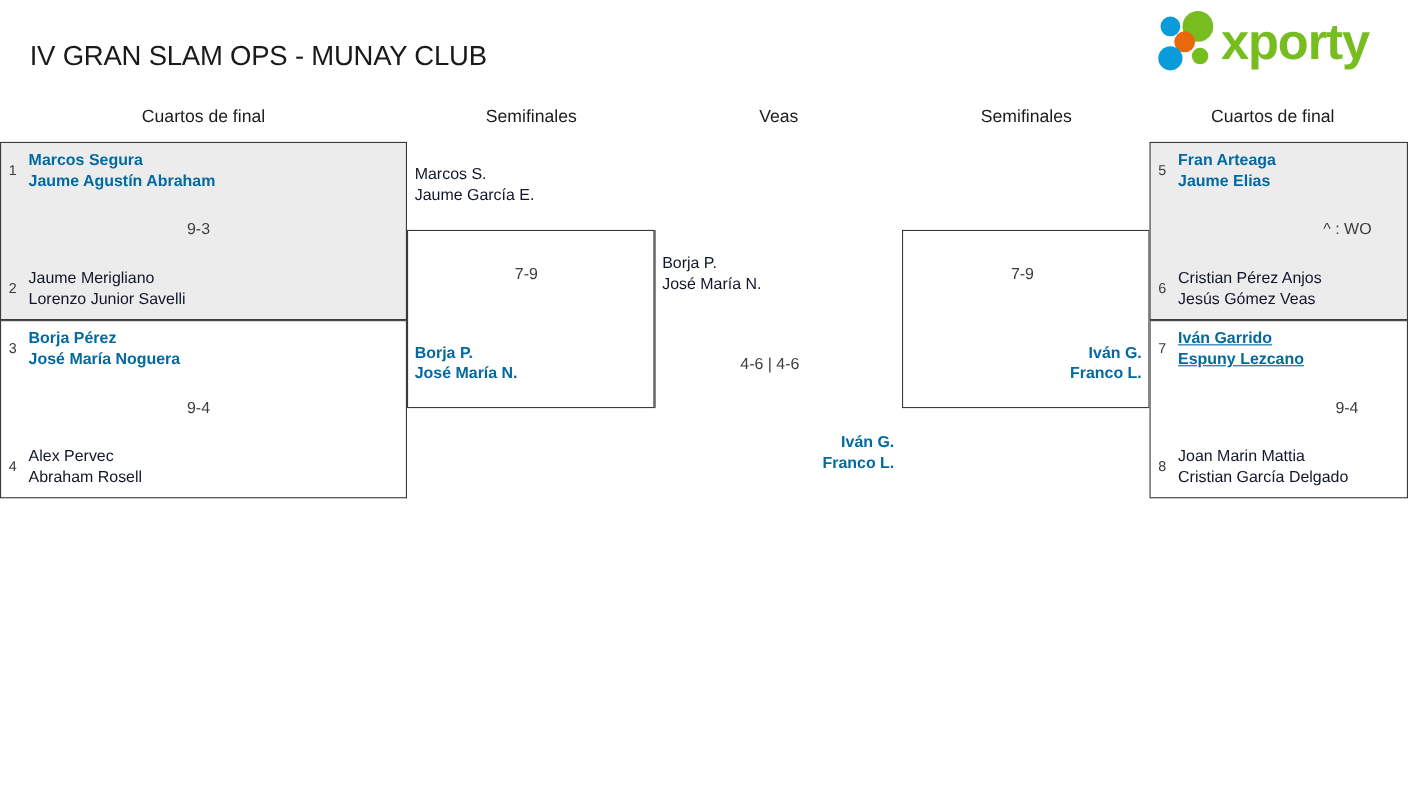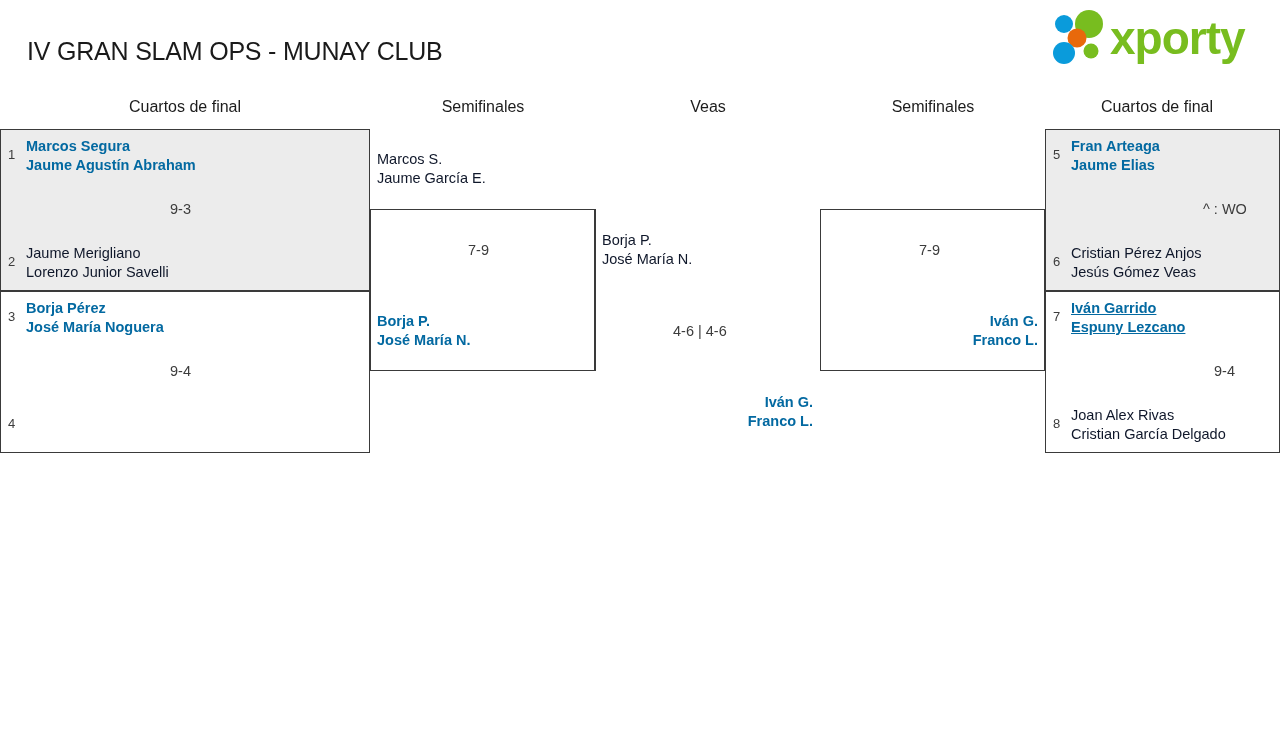--- a/index.html
+++ b/index.html
@@ -97,20 +97,24 @@
   </div>
 
   <div class="box" style="left:0px; top:291px; width:370px; height:162px;"></div>
   <div class="seed" style="left:8px; top:309px;">3</div>
   <div class="team win" style="left:26px; top:299px;">
     <span class="ln">Borja Pérez</span>
     <span class="ln">José María Noguera</span>
   </div>
   <div class="score" style="left:170px; top:362px;">9-4</div>
   <div class="seed" style="left:8px; top:416px;">4</div>
+  <div class="team lose" style="left:26px; top:406px;">
+    <span class="ln">Alex Pervec</span>
+    <span class="ln">Abraham Rosell</span>
+  </div>
 
   <div class="box" style="left:370px; top:209px; width:225px; height:162px;"></div>
   <div class="team lose" style="left:377px; top:150px;">
     <span class="ln">Marcos S.</span>
     <span class="ln">Jaume García E.</span>
   </div>
   <div class="score" style="left:468px; top:241px;">7-9</div>
   <div class="team win" style="left:377px; top:312px;">
     <span class="ln">Borja P.</span>
     <span class="ln">José María N.</span>
@@ -149,17 +153,17 @@
 
   <div class="box" style="left:1045px; top:291px; width:235px; height:162px;"></div>
   <div class="seed" style="left:1053px; top:309px;">7</div>
   <div class="team win" style="left:1071px; top:299px;text-decoration:underline;">
     <span class="ln">Iván Garrido</span>
     <span class="ln">Espuny Lezcano</span>
   </div>
   <div class="score" style="left:1214px; top:362px;">9-4</div>
   <div class="seed" style="left:1053px; top:416px;">8</div>
   <div class="team lose" style="left:1071px; top:406px;">
-    <span class="ln">Joan Alex Rivas</span>
+    <span class="ln">Joan Marin Mattia</span>
     <span class="ln">Cristian García Delgado</span>
   </div>
 
 </div>
 
 </body></html>

